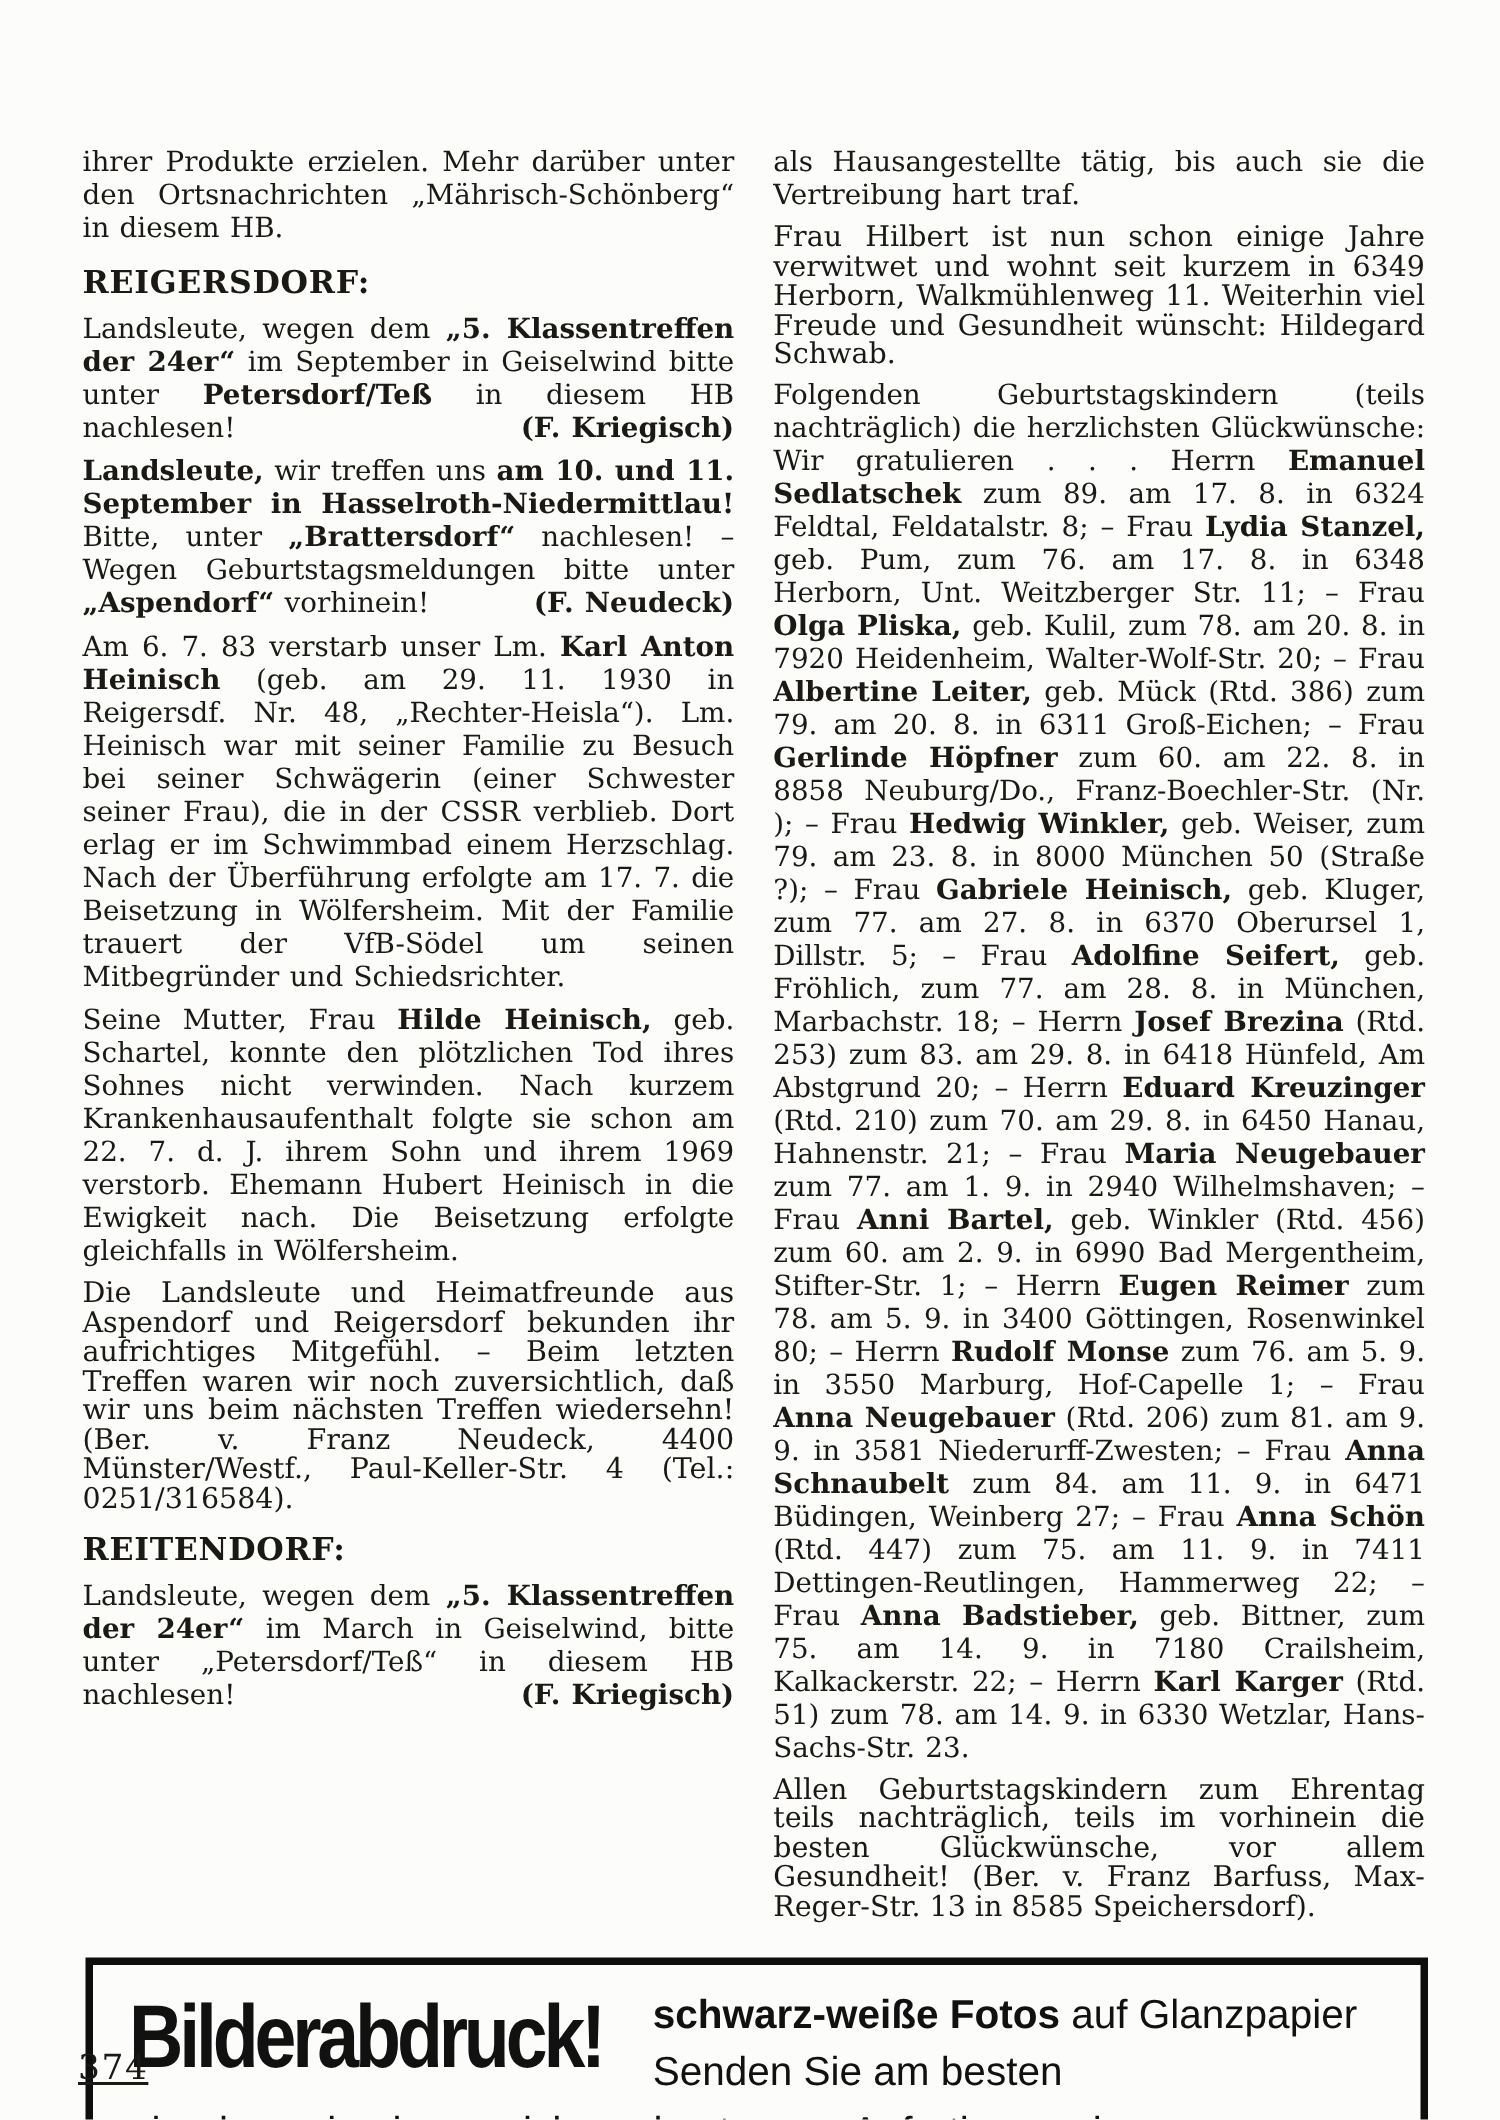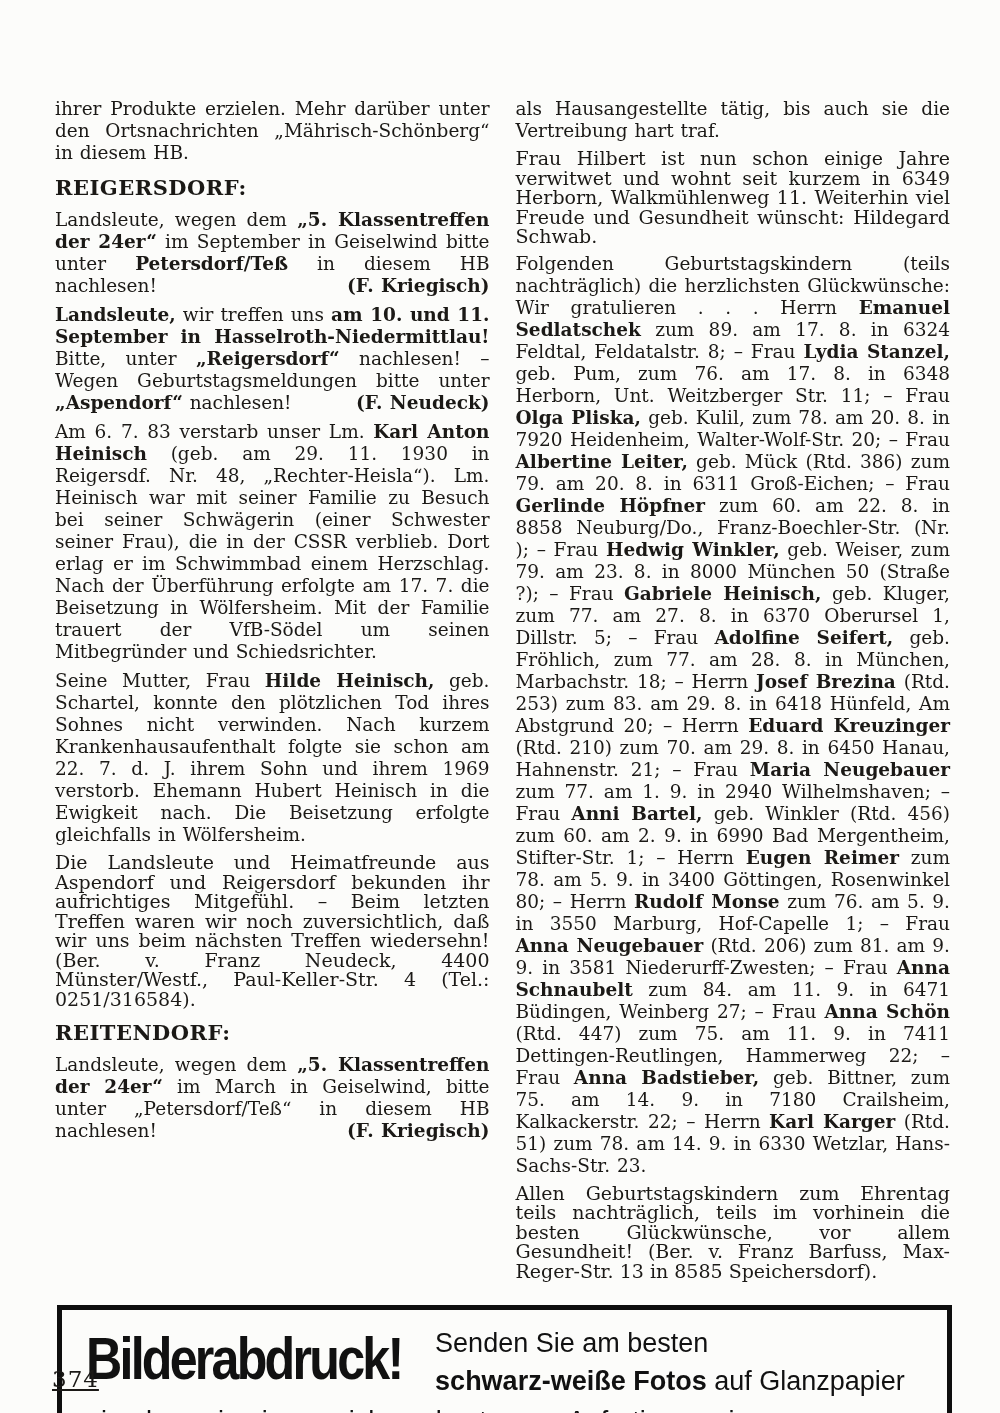--- a/index.html
+++ b/index.html
@@ -81,41 +81,41 @@
 </head>
 <body>
 
 <div class="page">
 
   <div class="columns">
     <div class="col">
         <p><span>ihrer Produkte erzielen. Mehr darüber unter den Ortsnachrichten „Mährisch-Schönberg“ in diesem HB.</span></p>
         <h2>REIGERSDORF:</h2>
         <p><span>Landsleute, wegen dem </span><span class="b">„5. Klassentreffen der 24er“</span><span> im September in Geiselwind bitte unter </span><span class="b">Petersdorf/Teß</span><span> in diesem HB nachlesen!</span><span class="byline">(F. Kriegisch)</span></p>
-        <p><span class="b">Landsleute,</span><span> wir treffen uns </span><span class="b">am 10. und 11. September in Hasselroth-Niedermittlau!</span><span> Bitte, unter </span><span class="b">„Reigersdorf“</span><span> nachlesen! – Wegen Geburtstagsmeldungen bitte unter </span><span class="b">„Aspendorf“</span><span> nachlesen!</span><span class="byline">(F. Neudeck)</span></p>
+        <p><span class="b">Landsleute,</span><span> wir treffen uns </span><span class="b">am 10. und 11. September in Hasselroth-Niedermittlau!</span><span> Bitte, unter </span><span class="b">„Brattersdorf“</span><span> nachlesen! – Wegen Geburtstagsmeldungen bitte unter </span><span class="b">„Aspendorf“</span><span> vorhinein!</span><span class="byline">(F. Neudeck)</span></p>
         <p><span>Am 6. 7. 83 verstarb unser Lm. </span><span class="b">Karl Anton Heinisch</span><span> (geb. am 29. 11. 1930 in Reigersdf. Nr. 48, „Rechter-Heisla“). Lm. Heinisch war mit seiner Familie zu Besuch bei seiner Schwägerin (einer Schwester seiner Frau), die in der CSSR verblieb. Dort erlag er im Schwimmbad einem Herzschlag. Nach der Überführung erfolgte am 17. 7. die Beisetzung in Wölfersheim. Mit der Familie trauert der VfB-Södel um seinen Mitbegründer und Schiedsrichter.</span></p>
         <p><span>Seine Mutter, Frau </span><span class="b">Hilde Heinisch,</span><span> geb. Schartel, konnte den plötzlichen Tod ihres Sohnes nicht verwinden. Nach kurzem Krankenhausaufenthalt folgte sie schon am 22. 7. d. J. ihrem Sohn und ihrem 1969 verstorb. Ehemann Hubert Heinisch in die Ewigkeit nach. Die Beisetzung erfolgte gleichfalls in Wölfersheim.</span></p>
         <p class="small"><span>Die Landsleute und Heimatfreunde aus Aspendorf und Reigersdorf bekunden ihr aufrichtiges Mitgefühl. – Beim letzten Treffen waren wir noch zuversichtlich, daß wir uns beim nächsten Treffen wiedersehn! (Ber. v. Franz Neudeck, 4400 Münster/Westf., Paul-Keller-Str. 4 (Tel.: 0251/316584).</span></p>
         <h2>REITENDORF:</h2>
         <p><span>Landsleute, wegen dem </span><span class="b">„5. Klassentreffen der 24er“</span><span> im March in Geiselwind, bitte unter „Petersdorf/Teß“ in diesem HB nachlesen!</span><span class="byline">(F. Kriegisch)</span></p>
       </div>
     <div class="col">
         <p><span>als Hausangestellte tätig, bis auch sie die Vertreibung hart traf.</span></p>
         <p class="small"><span>Frau Hilbert ist nun schon einige Jahre verwitwet und wohnt seit kurzem in 6349 Herborn, Walkmühlenweg 11. Weiterhin viel Freude und Gesundheit wünscht: Hildegard Schwab.</span></p>
         <p><span>Folgenden Geburtstagskindern (teils nachträglich) die herzlichsten Glückwünsche: Wir gratulieren . . . Herrn </span><span class="b">Emanuel Sedlatschek</span><span> zum 89. am 17. 8. in 6324 Feldtal, Feldatalstr. 8; – Frau </span><span class="b">Lydia Stanzel,</span><span> geb. Pum, zum 76. am 17. 8. in 6348 Herborn, Unt. Weitzberger Str. 11; – Frau </span><span class="b">Olga Pliska,</span><span> geb. Kulil, zum 78. am 20. 8. in 7920 Heidenheim, Walter-Wolf-Str. 20; – Frau </span><span class="b">Albertine Leiter,</span><span> geb. Mück (Rtd. 386) zum 79. am 20. 8. in 6311 Groß-Eichen; – Frau </span><span class="b">Gerlinde Höpfner</span><span> zum 60. am 22. 8. in 8858 Neuburg/Do., Franz-Boechler-Str. (Nr. ); – Frau </span><span class="b">Hedwig Winkler,</span><span> geb. Weiser, zum 79. am 23. 8. in 8000 München 50 (Straße ?); – Frau </span><span class="b">Gabriele Heinisch,</span><span> geb. Kluger, zum 77. am 27. 8. in 6370 Oberursel 1, Dillstr. 5; – Frau </span><span class="b">Adolfine Seifert,</span><span> geb. Fröhlich, zum 77. am 28. 8. in München, Marbachstr. 18; – Herrn </span><span class="b">Josef Brezina</span><span> (Rtd. 253) zum 83. am 29. 8. in 6418 Hünfeld, Am Abstgrund 20; – Herrn </span><span class="b">Eduard Kreuzinger</span><span> (Rtd. 210) zum 70. am 29. 8. in 6450 Hanau, Hahnenstr. 21; – Frau </span><span class="b">Maria Neugebauer</span><span> zum 77. am 1. 9. in 2940 Wilhelmshaven; – Frau </span><span class="b">Anni Bartel,</span><span> geb. Winkler (Rtd. 456) zum 60. am 2. 9. in 6990 Bad Mergentheim, Stifter-Str. 1; – Herrn </span><span class="b">Eugen Reimer</span><span> zum 78. am 5. 9. in 3400 Göttingen, Rosenwinkel 80; – Herrn </span><span class="b">Rudolf Monse</span><span> zum 76. am 5. 9. in 3550 Marburg, Hof-Capelle 1; – Frau </span><span class="b">Anna Neugebauer</span><span> (Rtd. 206) zum 81. am 9. 9. in 3581 Niederurff-Zwesten; – Frau </span><span class="b">Anna Schnaubelt</span><span> zum 84. am 11. 9. in 6471 Büdingen, Weinberg 27; – Frau </span><span class="b">Anna Schön</span><span> (Rtd. 447) zum 75. am 11. 9. in 7411 Dettingen-Reutlingen, Hammerweg 22; – Frau </span><span class="b">Anna Badstieber,</span><span> geb. Bittner, zum 75. am 14. 9. in 7180 Crailsheim, Kalkackerstr. 22; – Herrn </span><span class="b">Karl Karger</span><span> (Rtd. 51) zum 78. am 14. 9. in 6330 Wetzlar, Hans-Sachs-Str. 23.</span></p>
         <p class="small"><span>Allen Geburtstagskindern zum Ehrentag teils nachträglich, teils im vorhinein die besten Glückwünsche, vor allem Gesundheit! (Ber. v. Franz Barfuss, Max-Reger-Str. 13 in 8585 Speichersdorf).</span></p>
       </div>
   </div>
 
   <div class="adbox">
     <div class="ad-top">
       <div class="ad-title">Bilderabdruck!</div>
       <div class="ad-right">
+        <div><span class="b">schwarz-weiße Fotos</span><span> auf Glanzpapier</span></div>
         <div>Senden Sie am besten</div>
-        <div><span class="b">schwarz-weiße Fotos</span><span> auf Glanzpapier</span></div>
       </div>
     </div>
     <div class="ad-bottom">ein, denn sie eignen sich am besten zur Anfertigung einer Druckvorlage für Bilder!</div>
   </div>
 
   <div class="pagenum">374</div>
 
 </div>
 
 </body></html>

